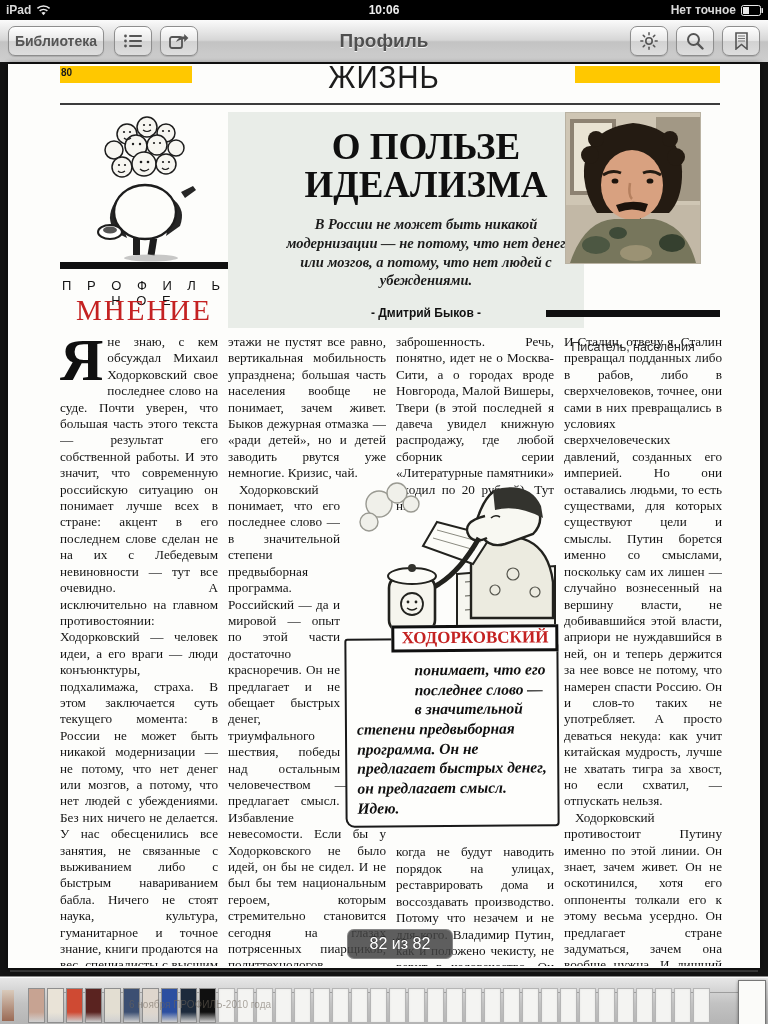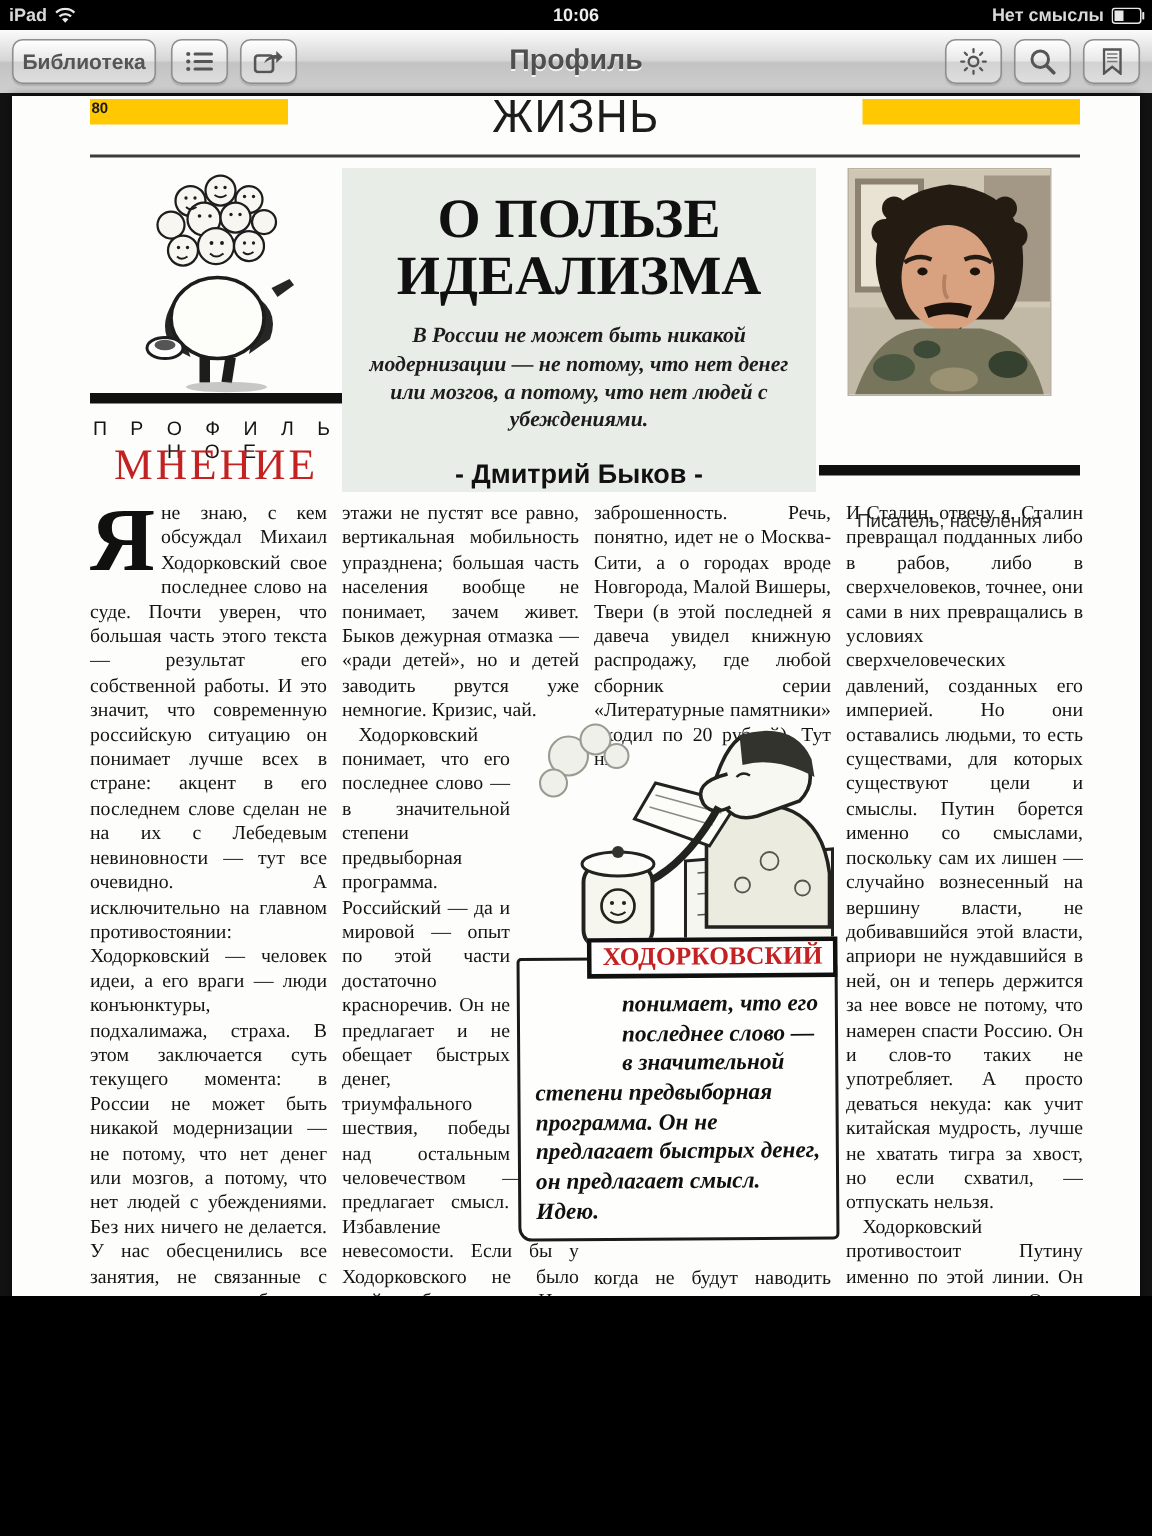--- a/index.html
+++ b/index.html
@@ -1,16 +1,16 @@
 <!DOCTYPE html>
 <html lang="ru"><head>
 <meta charset="utf-8">
 <style>
   html,body{margin:0;padding:0;background:#000;}
-  #screen{position:relative;width:768px;height:864px;overflow:hidden;background:#404040;font-family:"Liberation Sans",sans-serif;}
+  #screen{position:relative;width:768px;height:1024px;overflow:hidden;background:#4c1d95;font-family:"Liberation Sans",sans-serif;}
 
   
   .statusbar{position:absolute;left:0;top:0;width:768px;height:20px;background:#000;color:#d9d9d9;
     font-size:12px;font-weight:bold;}
   .statusbar .left{position:absolute;left:6px;top:3px;display:flex;align-items:center;gap:5px;}
   .statusbar .time{position:absolute;left:0;right:0;top:3px;text-align:center;color:#eee;}
   .statusbar .right{position:absolute;right:5px;top:3px;display:flex;align-items:center;gap:5px;}
 
   
   .toolbar{position:absolute;left:0;top:20px;width:768px;height:42px;
@@ -39,26 +39,26 @@
   .section-title{position:absolute;left:0;right:0;top:-4px;text-align:center;font-size:31px;
     letter-spacing:1px;color:#1c1c1c;font-family:"Liberation Sans",sans-serif;transform:scaleX(.95);}
   .head-rule{position:absolute;left:52px;right:40px;top:39px;height:2px;background:#3c3c3c;}
 
   
   .rubric-block{position:absolute;left:52px;top:48px;width:168px;height:220px;text-align:center;}
   .rubric-bar{position:absolute;left:0;right:0;top:150px;height:7px;background:#101010;}
   .rubric-l1{position:absolute;left:0;right:0;top:166px;font-size:13px;letter-spacing:6px;color:#141414;}
   .rubric-l2{position:absolute;left:0;right:0;top:182px;font-size:29px;font-weight:normal;
     font-family:"Liberation Serif",serif;letter-spacing:2px;}
-  .head-box{position:absolute;left:220px;top:48px;width:316px;height:216px;text-align:center;}
+  .head-box{position:absolute;left:220px;top:48px;width:316px;height:216px;text-align:center;padding-left:40px;}
   .head-box .hl{font-family:"Liberation Serif",serif;font-weight:bold;font-size:37px;line-height:1.04;
     margin:16px 18px 10px;color:#101010;}
   .head-box .stand{font-family:"Liberation Serif",serif;font-style:italic;font-weight:bold;
     font-size:14.5px;line-height:1.3;margin:0 14px;color:#1c1c1c;}
-  .head-box .byline{font-size:18px;font-weight:bold;margin-top:16px;color:#111;}
+  .head-box .byline{font-size:12px;font-weight:bold;margin-top:16px;color:#111;}
   .photo-block{position:absolute;left:538px;top:48px;width:174px;height:240px;text-align:center;}
   .photo-block svg{display:block;margin:0 auto;border:1px solid #b9b2a2;}
   .photo-bar{position:absolute;left:0;right:0;top:198px;height:7px;background:#101010;}
   .photo-cap{position:absolute;left:0;right:0;top:228px;font-size:12.5px;color:#2e2e2e;}
   .cari-left{display:block;margin:2px auto 0;}
 
   
   .bodywrap{position:absolute;left:0;top:270px;width:752px;height:634px;}
   .col{position:absolute;top:0;width:158px;height:632px;overflow:hidden;
     font-family:"Liberation Serif",serif;font-size:13.2px;line-height:16.4px;text-align:justify;color:#141414;}
@@ -109,21 +109,21 @@
     <div class="left">
       <span>iPad</span>
       <svg width="15" height="11" viewBox="0 0 15 11">
         <path d="M7.5 10.2 L9.6 7.8 A3.4 3.4 0 0 0 5.4 7.8 Z" fill="#e8e8e8"></path>
         <path d="M3.6 5.9 A5.8 5.8 0 0 1 11.4 5.9" fill="none" stroke="#e8e8e8" stroke-width="1.5"></path>
         <path d="M1.4 3.4 A8.8 8.8 0 0 1 13.6 3.4" fill="none" stroke="#e8e8e8" stroke-width="1.5"></path>
       </svg>
     </div>
     <div class="time">10:06</div>
     <div class="right">
-      <span>Нет смыслы</span>
+      <span>Нет точное</span>
       <svg width="22" height="11" viewBox="0 0 22 11">
         <rect x="0.5" y="0.5" width="19" height="10" rx="2" fill="none" stroke="#e8e8e8"></rect>
         <rect x="2" y="2" width="6" height="7" fill="#e8e8e8"></rect>
         <rect x="20.5" y="3" width="1.5" height="5" rx="0.5" fill="#e8e8e8"></rect>
       </svg>
     </div>
   </div>
 
   <div class="toolbar">
     <div class="tb-btn" style="left:8px;width:96px;">

